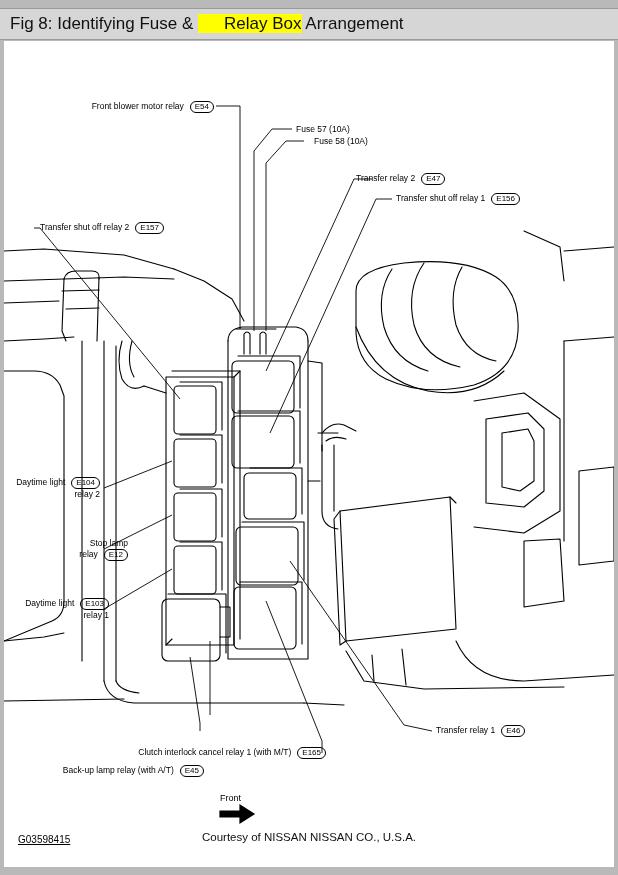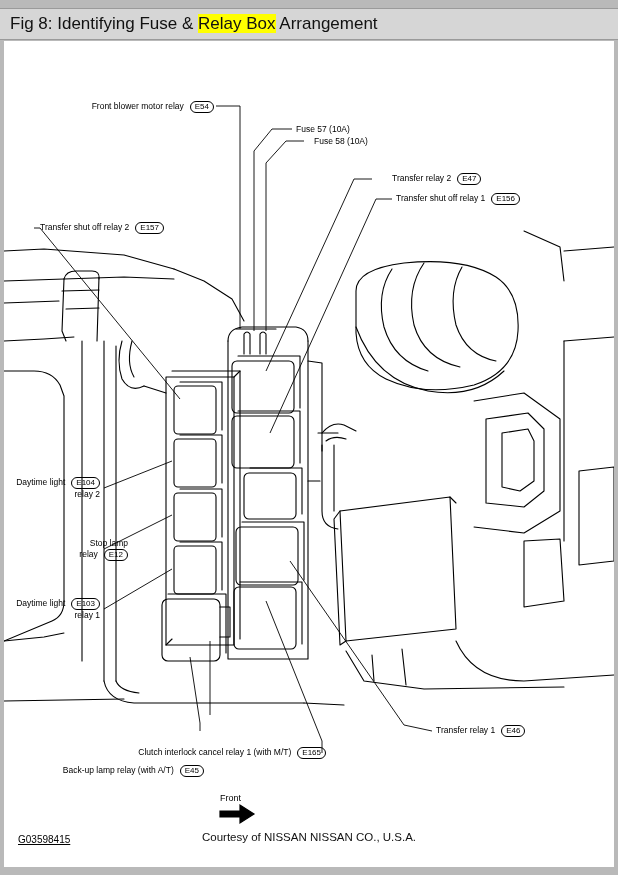--- a/index.html
+++ b/index.html
@@ -20,21 +20,21 @@
     background:#d6d6d6;
     border-top:1px solid #9a9a9a;
     border-bottom:1px solid #9a9a9a;
     display:flex;align-items:center;
     box-sizing:border-box;
     padding-left:10px;
   }
   .title{
     font-size:17px;color:#111;white-space:nowrap;
   }
-  .title .hl{background:#ffff00;}
+  .title .hl{background:#ffff00;padding-left:26px;}
   .canvas{
     position:absolute;left:4px;top:41px;
     width:610px;height:826px;
     background:#ffffff;
     overflow:hidden;
   }
   svg.art{position:absolute;left:0;top:0;width:610px;height:826px;}
   .lbl{
     position:absolute;
     font-size:8.5px;
@@ -218,21 +218,21 @@
     </div>
 
     <div class="lbl" style="left:292px;top:83px;">
       <span>Fuse 57 (10A)</span>
     </div>
 
     <div class="lbl" style="left:304px;top:95px;padding-left:6px;">
       <span>Fuse 58 (10A)</span>
     </div>
 
-    <div class="lbl" style="left:388px;top:132px;">
+    <div class="lbl" style="left:352px;top:132px;">
       <span>Transfer relay 2</span><span class="pill">E47</span>
     </div>
 
     <div class="lbl" style="left:392px;top:152px;">
       <span>Transfer shut off relay 1</span><span class="pill">E156</span>
     </div>
 
     <div class="lbl" style="left:36px;top:181px;">
       <span>Transfer shut off relay 2</span><span class="pill">E157</span>
     </div>
@@ -240,21 +240,21 @@
     <div class="lbl r" style="left:0px;top:436px;width:96px;">
       <span>Daytime light</span><span class="pill">E104</span><br>
       <span>relay 2</span>
     </div>
 
     <div class="lbl r" style="left:0px;top:497px;width:96px;padding-left:28px;">
       <span>Stop lamp</span><br>
       <span>relay</span><span class="pill">E12</span>
     </div>
 
-    <div class="lbl r" style="left:0px;top:557px;width:96px;">
+    <div class="lbl r" style="left:0px;top:557px;width:96px;padding-left:9px;">
       <span>Daytime light</span><span class="pill">E103</span><br>
       <span>relay 1</span>
     </div>
 
 
     <div class="lbl r" style="left:0px;top:724px;width:200px;">
       <span>Back-up lamp relay (with A/T)</span><span class="pill">E45</span>
     </div>
 
     <div class="lbl r" style="left:100px;top:706px;width:222px;">

